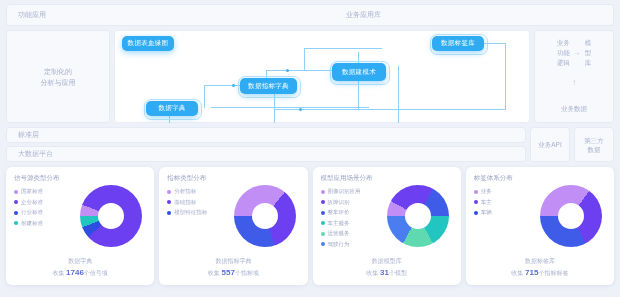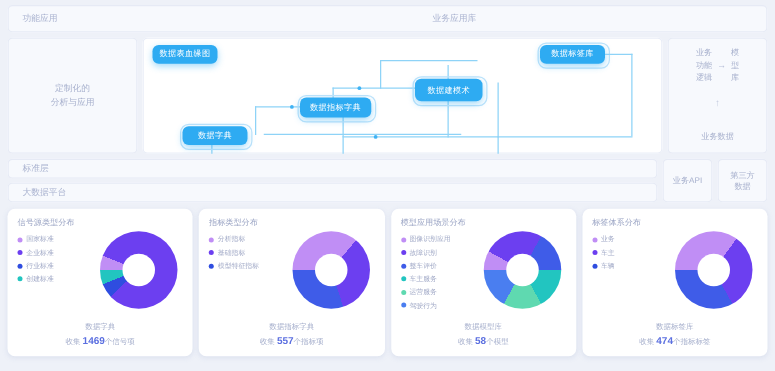--- a/index.html
+++ b/index.html
@@ -217,21 +217,21 @@
         <li>
             <span class="sw" style="background: rgb(34, 197, 192);"></span>
             <span>创建标准</span>
           </li>
       </ul>
       <div class="donut" style="background: conic-gradient(from -90deg, rgb(192, 142, 245) 0deg, rgb(192, 142, 245) 21.6deg, rgb(108, 63, 240) 21.6deg, rgb(108, 63, 240) 316.8deg, rgb(47, 77, 224) 316.8deg, rgb(47, 77, 224) 338.4deg, rgb(34, 197, 192) 338.4deg, rgb(34, 197, 192) 360deg);"></div>
       <div class="card-foot">
         <div class="foot-1">数据字典</div>
         <div class="foot-2">
           <span>收集</span>
-          <b>1469</b><span>个信号项</span>
+          <b>1746</b><span>个信号项</span>
         </div>
       </div>
     </div>
 
     <div class="card">
       <div class="card-title">指标类型分布</div>
       <ul class="legend">
         <li>
             <span class="sw" style="background: rgb(192, 142, 245);"></span>
             <span>分析指标</span>
@@ -281,21 +281,21 @@
         <li>
             <span class="sw" style="background: rgb(74, 126, 240);"></span>
             <span>驾驶行为</span>
           </li>
       </ul>
       <div class="donut" style="background: conic-gradient(from -90deg, rgb(192, 142, 245) 0deg, rgb(192, 142, 245) 28.8deg, rgb(108, 63, 240) 28.8deg, rgb(108, 63, 240) 118.8deg, rgb(63, 92, 232) 118.8deg, rgb(63, 92, 232) 180deg, rgb(34, 197, 192) 180deg, rgb(34, 197, 192) 241.2deg, rgb(95, 217, 176) 241.2deg, rgb(95, 217, 176) 298.8deg, rgb(74, 126, 240) 298.8deg, rgb(74, 126, 240) 360deg);"></div>
       <div class="card-foot">
         <div class="foot-1">数据模型库</div>
         <div class="foot-2">
           <span>收集</span>
-          <b>58</b><span>个模型</span>
+          <b>31</b><span>个模型</span>
         </div>
       </div>
     </div>
 
     <div class="card">
       <div class="card-title">标签体系分布</div>
       <ul class="legend">
         <li>
             <span class="sw" style="background: rgb(192, 142, 245);"></span>
             <span>业务</span>
@@ -307,19 +307,19 @@
         <li>
             <span class="sw" style="background: rgb(47, 77, 224);"></span>
             <span>车辆</span>
           </li>
       </ul>
       <div class="donut" style="background: conic-gradient(from -90deg, rgb(192, 142, 245) 0deg, rgb(192, 142, 245) 126deg, rgb(108, 63, 240) 126deg, rgb(108, 63, 240) 241.2deg, rgb(63, 92, 232) 241.2deg, rgb(63, 92, 232) 360deg);"></div>
       <div class="card-foot">
         <div class="foot-1">数据标签库</div>
         <div class="foot-2">
           <span>收集</span>
-          <b>474</b><span>个指标标签</span>
+          <b>715</b><span>个指标标签</span>
         </div>
       </div>
     </div>
 
   </div>
 </div>
 
 </body></html>

